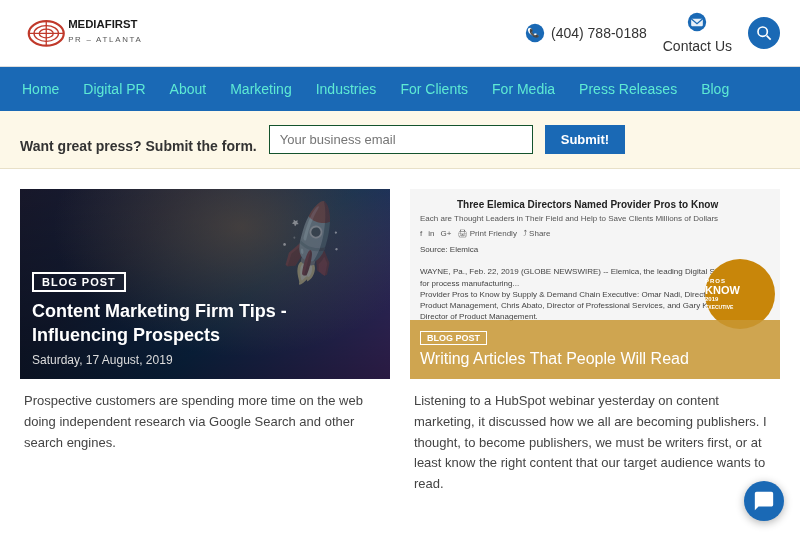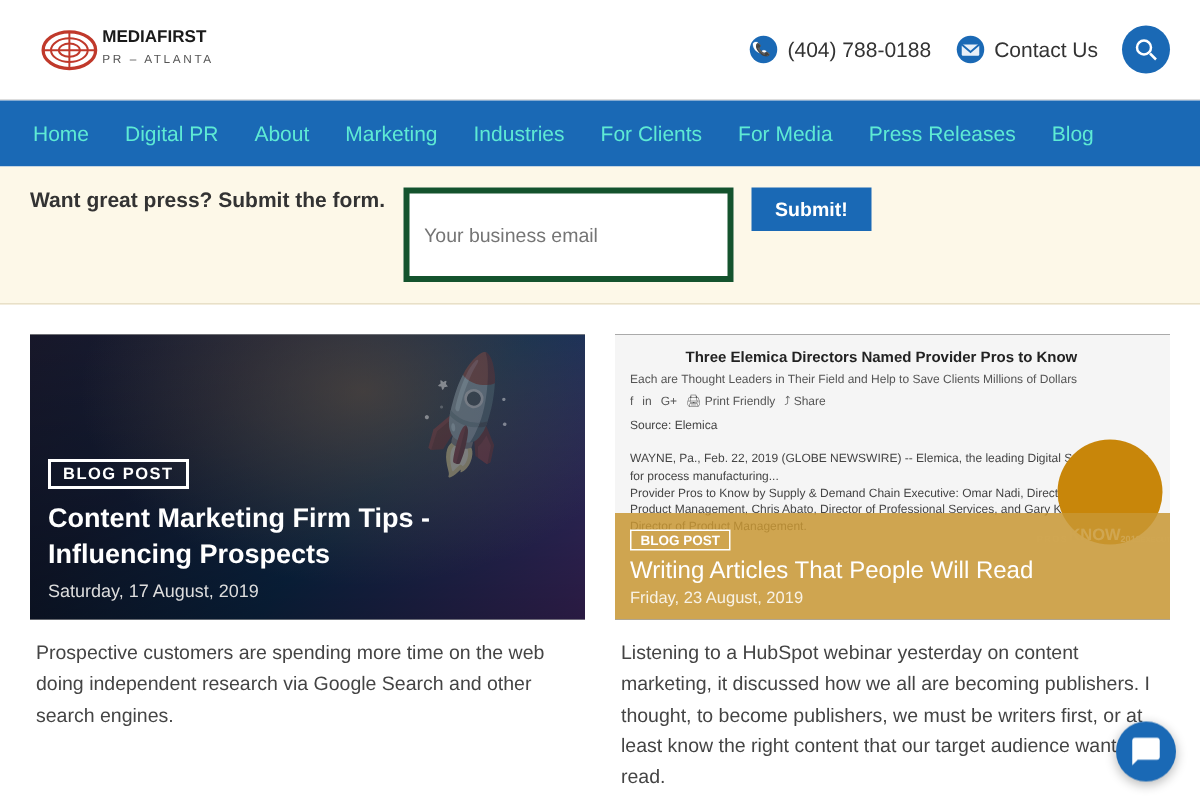--- a/index.html
+++ b/index.html
@@ -33,20 +33,21 @@
       gap: 6px;
       color: #333;
       font-size: 14px;
     }
     .contact-item {
       display: flex;
       align-items: center;
       gap: 6px;
       color: #333;
       font-size: 14px;
+      flex-direction: column;
     }
     .search-btn {
       background: #1a69b5;
       border: none;
       border-radius: 50%;
       width: 32px;
       height: 32px;
       display: flex;
       align-items: center;
       justify-content: center;
@@ -69,35 +70,35 @@
       font-size: 14px;
       display: block;
       white-space: nowrap;
     }
 
     
     .email-banner {
       background: #fdf8e8;
       padding: 14px 20px;
       display: flex;
-      align-items: flex-start;
+      align-items: flex-end;
       gap: 12px;
       border-bottom: 1px solid #e8e0c8;
     }
     .email-banner label {
       font-weight: bold;
       font-size: 14px;
       color: #333;
       white-space: nowrap;
     }
     .email-banner input {
-      border: 4px solid #14532d;
-      padding: 20px 10px;
+      border: 1px solid #14532d;
+      padding: 6px 10px;
       font-size: 13px;
-      width: 220px;
+      width: 264px;
       outline: none;
       color: #999;
     }
     .submit-btn {
       background: #1a69b5;
       color: white;
       border: none;
       padding: 7px 16px;
       font-size: 13px;
       cursor: pointer;
@@ -262,22 +263,22 @@
     
     .pros-know {
       position: absolute;
       bottom: 50px;
       right: 5px;
       width: 70px;
       height: 70px;
       background: #c8860a;
       border-radius: 50%;
       display: flex;
-      flex-direction: row;
-      align-items: flex-end;
+      flex-direction: column;
+      align-items: flex-start;
       justify-content: center;
       color: white;
       font-size: 8px;
       font-weight: bold;
       text-align: center;
       z-index: 1;
     }
 
     .post-excerpt {
       padding: 12px 4px;
@@ -413,21 +414,20 @@
             <div style="font-size:6px; letter-spacing:1px;">PROS</div>
             <div style="font-size:11px; font-weight:900;">KNOW</div>
             <div style="font-size:6px;">2019</div>
             <div style="font-size:5px; margin-top:2px;">EXECUTIVE</div>
           </div>
         </div>
 
         <div class="pr-overlay">
           <div class="pr-blog-label">BLOG POST</div>
           <div class="pr-overlay-title">Writing Articles That People Will Read</div>
-          <div class="pr-overlay-date">Friday, 23 August, 2019</div>
         </div>
       </div>
     </div>
     <div class="post-excerpt">Listening to a HubSpot webinar yesterday on content marketing, it discussed how we all are becoming publishers. I thought, to become publishers, we must be writers first, or at least know the right content that our target audience wants to read.</div>
   </div>
 
 </div>
 
 <div class="chat-bubble">
   <svg width="22" height="22" viewBox="0 0 24 24" fill="white">

